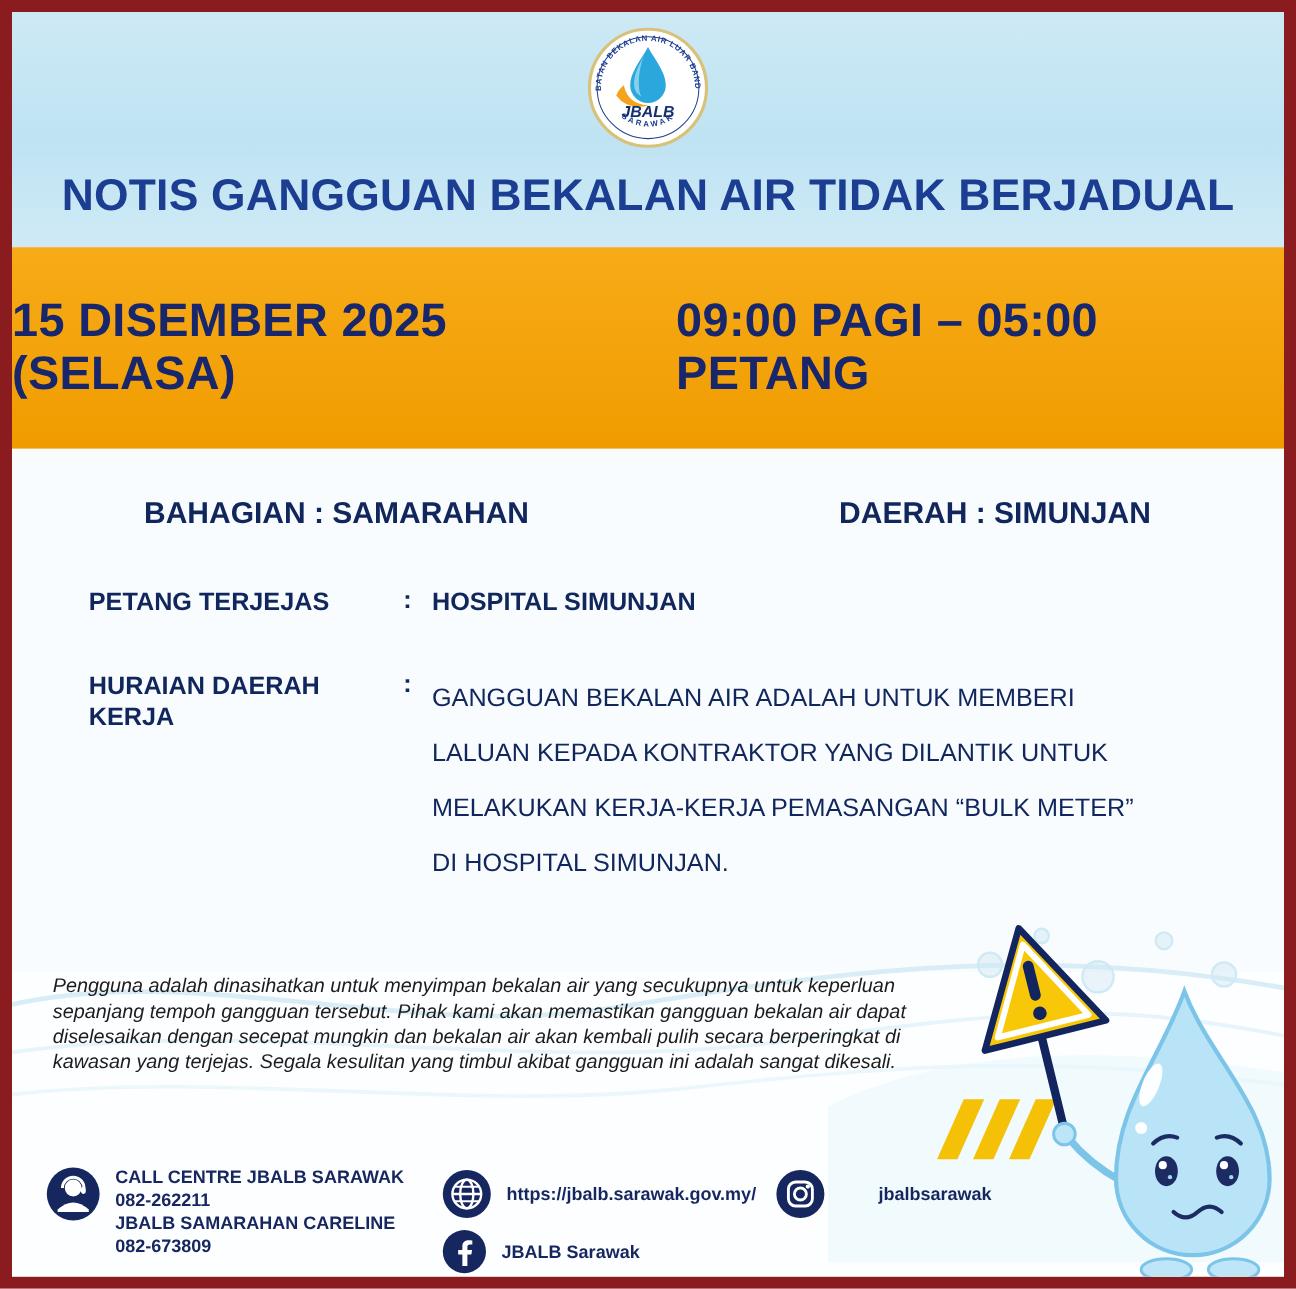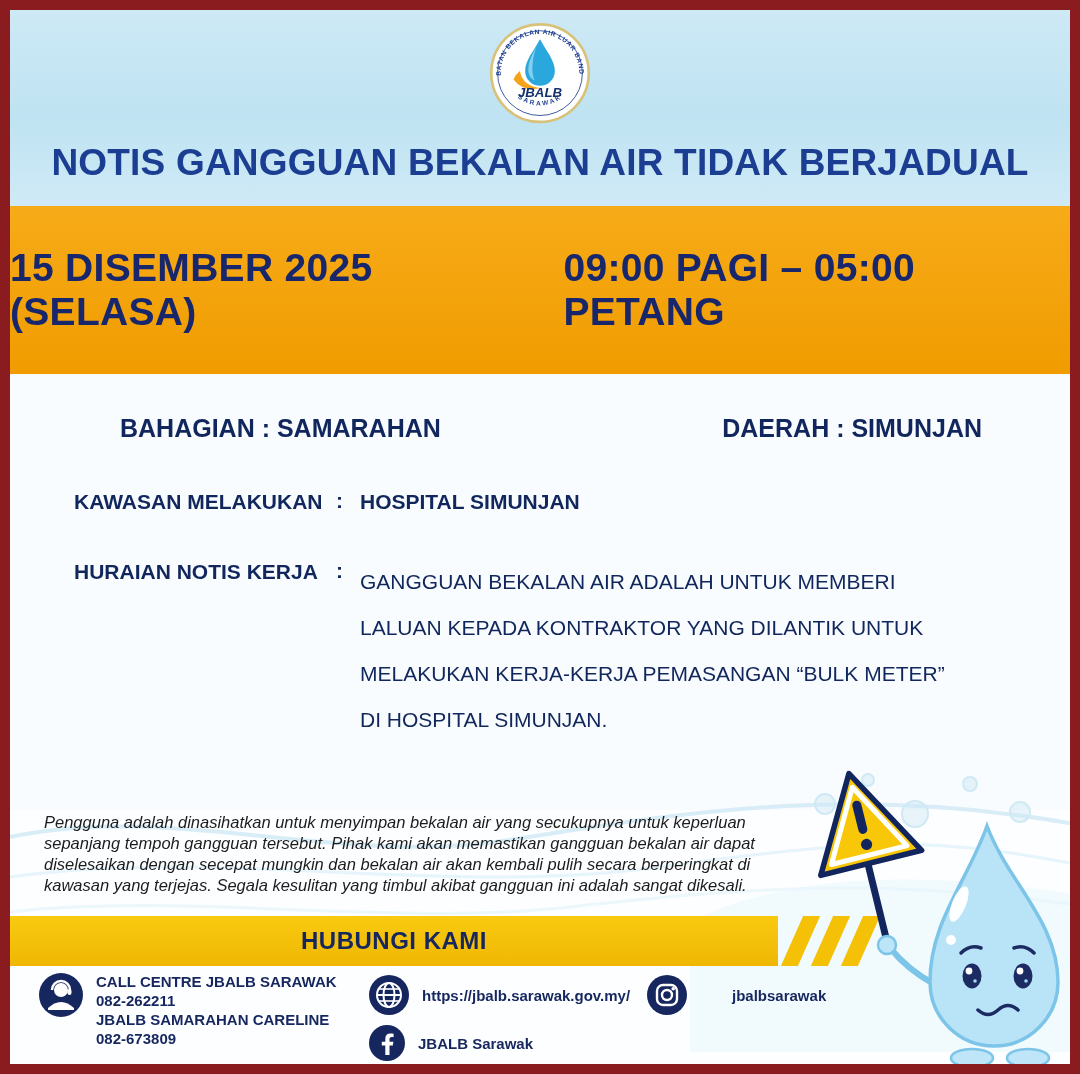--- a/index.html
+++ b/index.html
@@ -29,21 +29,21 @@
   
   .orange-band {
     position:absolute; left:0; top:196px; width:100%; height:168px;
     background:linear-gradient(180deg,#f7ab18 0%, #f09c00 100%);
     display:flex; flex-direction:row; align-items:center; justify-content:center; gap:12px;
   }
   .orange-band .line { font-size:39px; font-weight:bold; color:#18266b; letter-spacing:0.3px; }
 
   
   .details { position:absolute; left:0; top:364px; width:100%; height:436px; background:#f8fcfe; }
-  .region-row { display:flex; justify-content:space-between; padding:40px 88px 0 110px; }
+  .region-row { display:flex; justify-content:space-between; padding:40px 111px 0 110px; }
   .region-row .reg { font-size:25px; font-weight:bold; color:#10265c; }
   .info-row { display:grid; grid-template-columns:262px 24px 1fr; padding:0 30px 0 64px; align-items:start; }
   .info-row.kawasan { margin-top:46px; }
   .info-row.huraian { margin-top:44px; }
   .info-label, .info-colon, .info-value { font-size:21px; font-weight:bold; color:#10265c; }
   .huraian-lines .hline { font-size:21px; font-weight:normal; color:#10265c; line-height:46px; }
   .info-row.kawasan .info-value { line-height:26px; }
   .info-row .info-label { line-height:26px; }
 
   
@@ -113,27 +113,27 @@
     <div class="line">09:00 PAGI – 05:00 PETANG</div>
   </div>
 
   <div class="details">
     <div class="region-row">
       <div class="reg">BAHAGIAN : SAMARAHAN</div>
       <div class="reg">DAERAH : SIMUNJAN</div>
     </div>
 
     <div class="info-row kawasan">
-      <div class="info-label">KAWASAN MELAKUKAN</div>
+      <div class="info-label">PETANG TERJEJAS</div>
       <div class="info-colon">:</div>
       <div class="info-value">HOSPITAL SIMUNJAN</div>
     </div>
 
     <div class="info-row huraian">
-      <div class="info-label">HURAIAN NOTIS KERJA</div>
+      <div class="info-label">HURAIAN DAERAH KERJA</div>
       <div class="info-colon">:</div>
       <div class="huraian-lines">
         <div class="hline">GANGGUAN BEKALAN AIR ADALAH UNTUK MEMBERI</div>
         <div class="hline">LALUAN KEPADA KONTRAKTOR YANG DILANTIK UNTUK</div>
         <div class="hline">MELAKUKAN KERJA-KERJA PEMASANGAN “BULK METER”</div>
         <div class="hline">DI HOSPITAL SIMUNJAN.</div>
       </div>
     </div>
   </div>
 
@@ -144,23 +144,20 @@
     <path d="M680,180 q140,-70 400,-25 L1080,310 L680,310 Z" fill="#e8f5fb" opacity="0.55"></path>
     <circle cx="815" cy="62" r="10" fill="rgba(207,233,245,0.45)" stroke="#cfe9f5" stroke-width="2"></circle>
     <circle cx="858" cy="38" r="6" fill="rgba(207,233,245,0.45)" stroke="#cfe9f5" stroke-width="2"></circle>
     <circle cx="905" cy="72" r="13" fill="rgba(207,233,245,0.45)" stroke="#cfe9f5" stroke-width="2"></circle>
     <circle cx="960" cy="42" r="7" fill="rgba(207,233,245,0.45)" stroke="#cfe9f5" stroke-width="2"></circle>
     <circle cx="1010" cy="70" r="10" fill="rgba(207,233,245,0.45)" stroke="#cfe9f5" stroke-width="2"></circle>
   </svg>
 
   <p class="advisory">Pengguna adalah dinasihatkan untuk menyimpan bekalan air yang secukupnya untuk keperluan sepanjang tempoh gangguan tersebut. Pihak kami akan memastikan gangguan bekalan air dapat diselesaikan dengan secepat mungkin dan bekalan air akan kembali pulih secara berperingkat di kawasan yang terjejas. Segala kesulitan yang timbul akibat gangguan ini adalah sangat dikesali.</p>
 
-  <div class="yellow-band">
-    <span class="heading">HUBUNGI KAMI</span>
-  </div>
   <div class="stripe s1"></div>
   <div class="stripe s2"></div>
   <div class="stripe s3"></div>
 
   <div class="footer">
 
     <div class="contact-block c-phone">
       <svg class="icon-circle" width="46" height="46" viewBox="0 0 46 46">
         <circle cx="23" cy="23" r="22" fill="#16265e"></circle>
         <circle cx="23" cy="18" r="7" fill="#ffffff"></circle>

